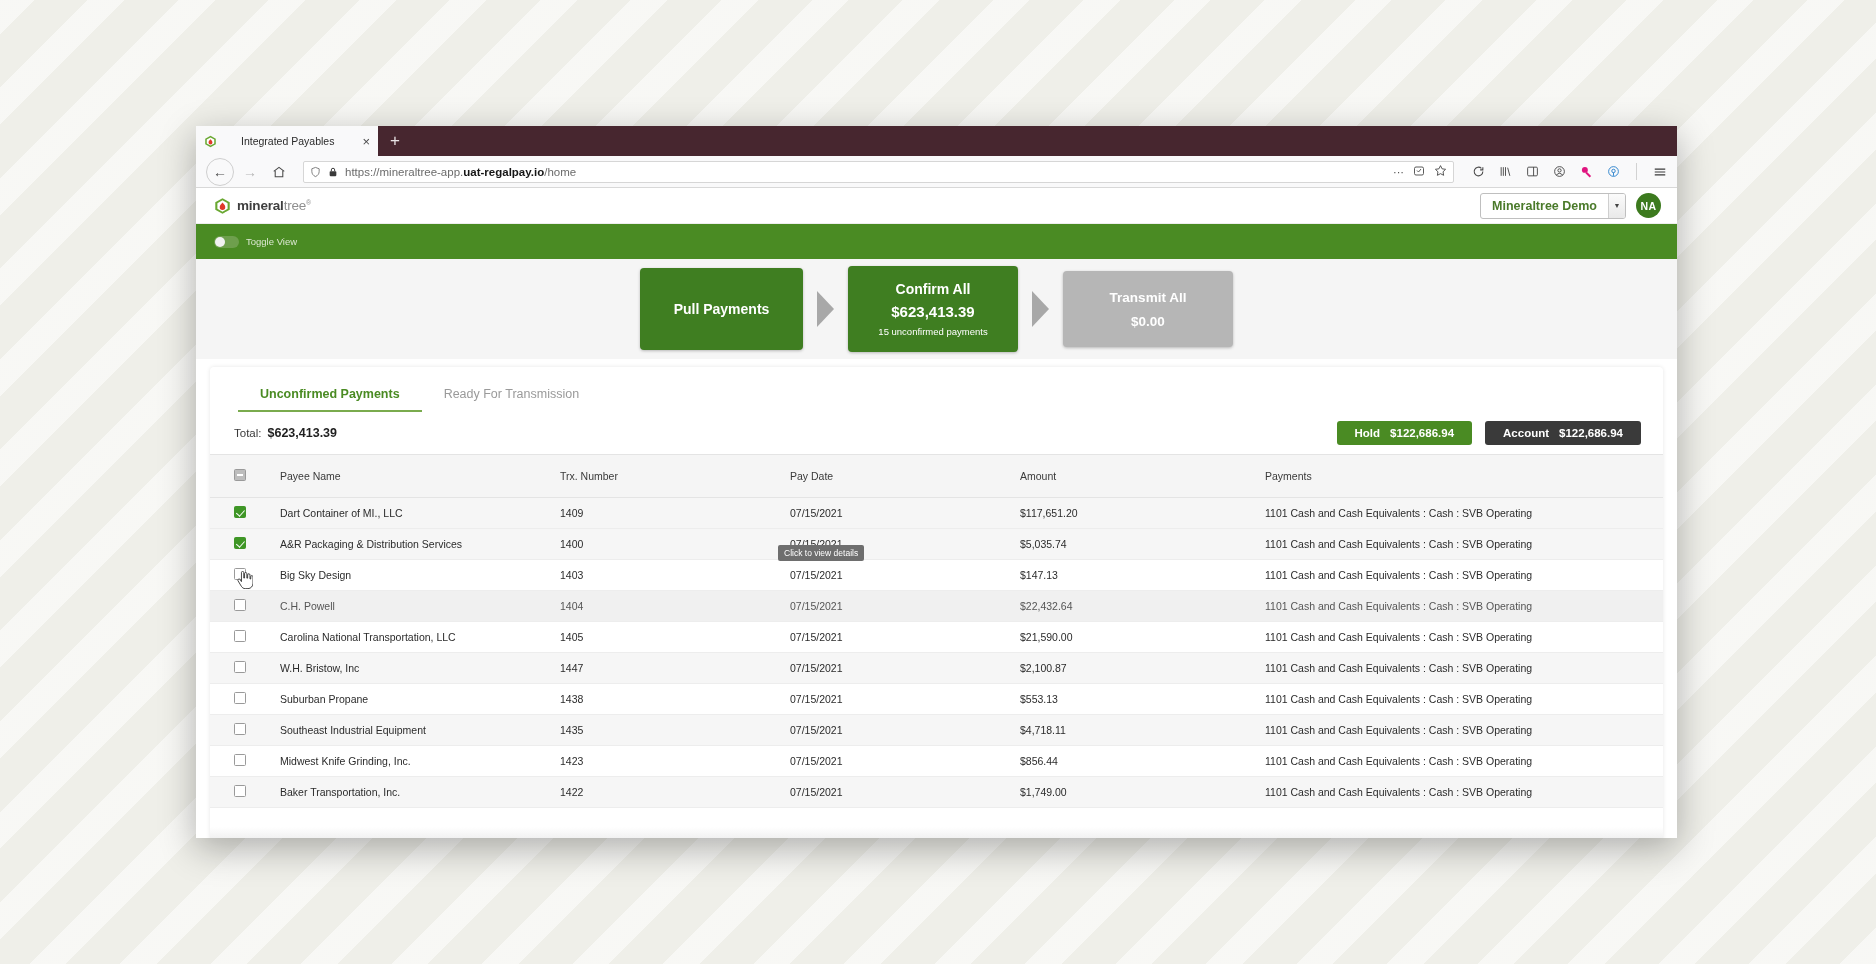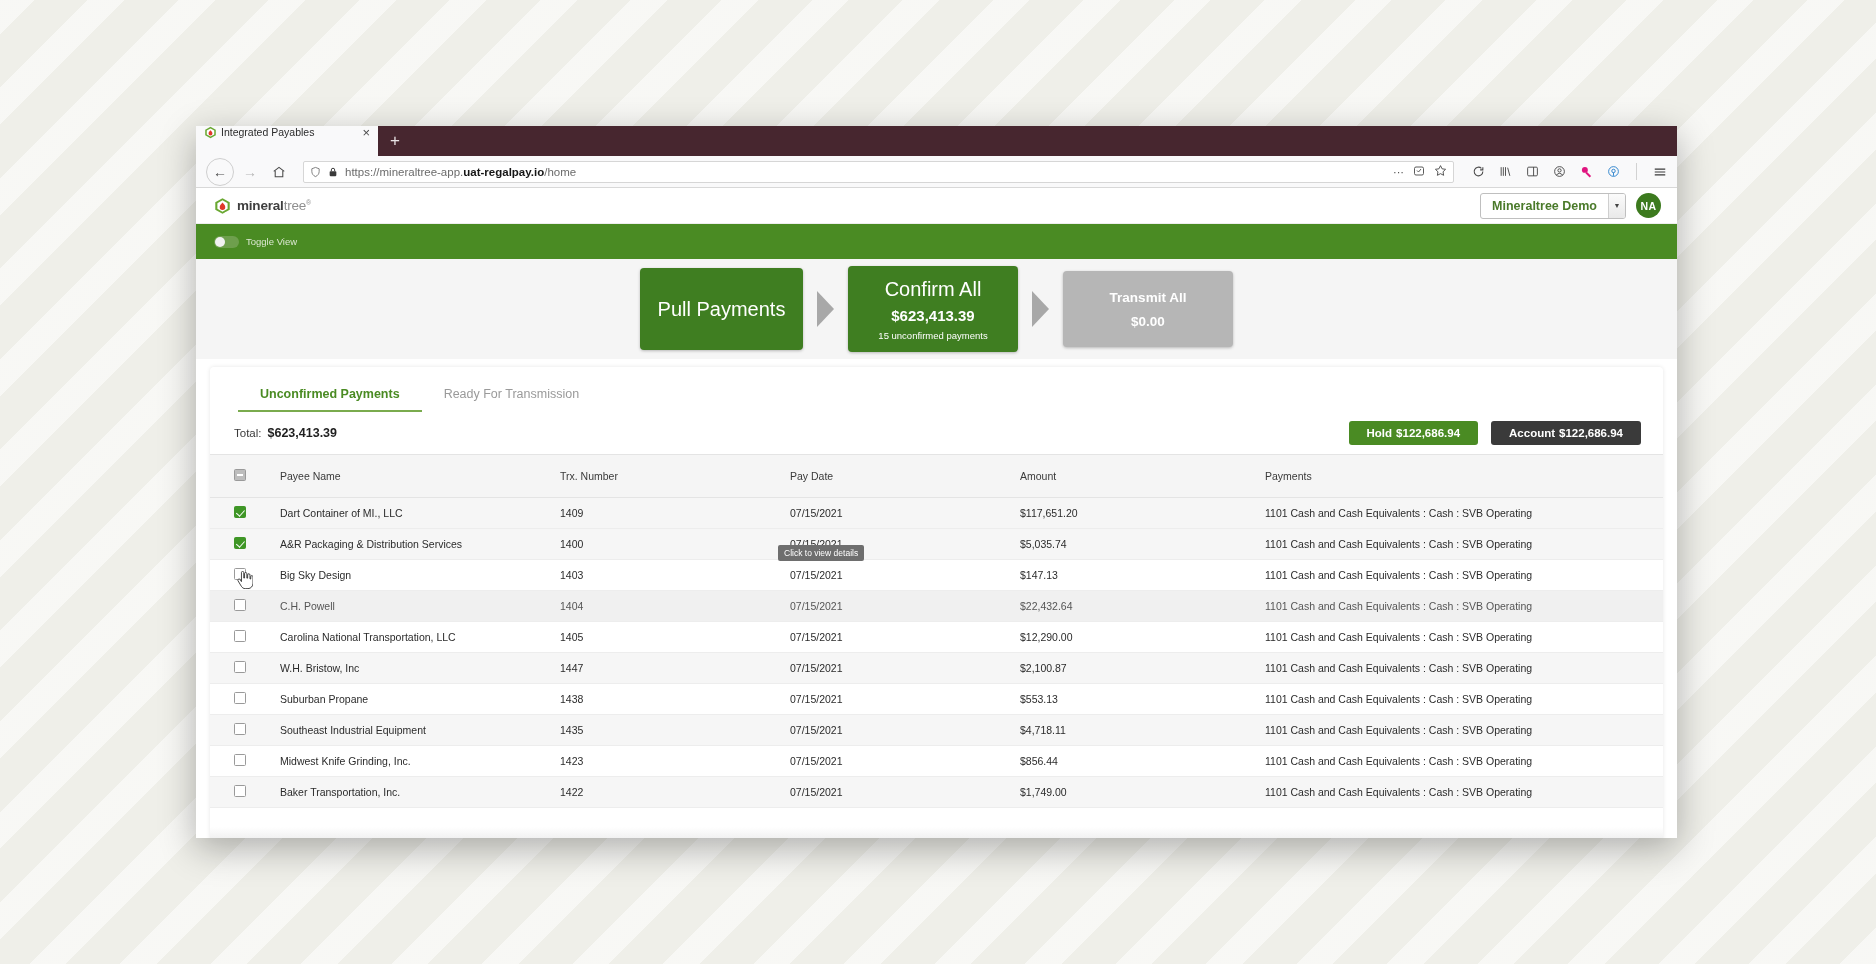--- a/index.html
+++ b/index.html
@@ -44,24 +44,24 @@
     background: #47262f;
     display: flex;
     align-items: flex-end;
     position: relative;
   }
   .tab {
     height: 30px;
     width: 182px;
     background: #f9f9fa;
     display: flex;
-    align-items: flex-start;
+    align-items: center;
     padding: 0 8px;
     box-sizing: border-box;
-    gap: 4px;
+    gap: 24px;
   }
   .tab-favicon {
     width: 13px; height: 13px;
     flex: 0 0 13px;
     display: block;
   }
   .tab-title {
     font-size: 10.5px;
     color: #2b2b2b;
     white-space: nowrap;
@@ -240,21 +240,21 @@
     align-items: center;
     justify-content: center;
     box-shadow: 0 1px 3px rgba(0,0,0,0.25);
     cursor: pointer;
   }
   .wf-green { background: #3f7e21; }
   .wf-grey  { background: #b6b6b6; cursor: default;}
   .wf-pull { width: 163px; height: 82px; }
   .wf-confirm { width: 170px; height: 86px; gap: 6px;}
   .wf-transmit { width: 170px; height: 76px; gap: 9px;}
-  .wf-title { font-size: 20px; font-weight: 400; }
+  .wf-title { font-size: 14px; font-weight: 700; }
   .wf-title-grey { font-size: 13.5px; font-weight: 600; color:#ffffff;}
   .wf-amount { font-size: 15px; font-weight: 700; }
   .wf-amount-grey { font-size: 13.5px; font-weight: 600; }
   .wf-sub { font-size: 9.5px; font-weight: 400; }
   .wf-arrow {
     width: 0; height: 0;
     border-top: 18px solid transparent;
     border-bottom: 18px solid transparent;
     border-left: 17px solid #a8a8a8;
     margin: 0 14px;
@@ -299,21 +299,21 @@
   .total-value { font-size: 12.5px; font-weight: 700; color: #1f1f1f; margin-left: 6px; }
   .act-buttons { margin-left: auto; display: flex; gap: 13px; }
   .btn {
     height: 24px;
     border-radius: 3px;
     color: #ffffff;
     font-size: 11.5px;
     font-weight: 700;
     display: flex; align-items: center; justify-content: center;
     padding: 0 18px;
-    gap: 4px;
+    gap: 10px;
     cursor: pointer;
     white-space: nowrap;
   }
   .btn-hold { background: #4a8b23; }
   .btn-confirm { background: #3a3a3a; }
 
   
   .table { width: 100%; border-collapse: collapse; table-layout: fixed; }
   .table th {
     background: #f5f5f5;
@@ -624,21 +624,21 @@
               <td class="col-trx">1404</td>
               <td class="col-date">07/15/2021</td>
               <td class="col-amt">$22,432.64</td>
               <td class="col-acct">1101 Cash and Cash Equivalents : Cash : SVB Operating</td>
             </tr>
             <tr>
               <td class="col-chk"><span class="chk"></span></td>
               <td class="col-payee">Carolina National Transportation, LLC</td>
               <td class="col-trx">1405</td>
               <td class="col-date">07/15/2021</td>
-              <td class="col-amt">$12,290.00</td>
+              <td class="col-amt">$21,590.00</td>
               <td class="col-acct">1101 Cash and Cash Equivalents : Cash : SVB Operating</td>
             </tr>
             <tr class="alt">
               <td class="col-chk"><span class="chk"></span></td>
               <td class="col-payee">W.H. Bristow, Inc</td>
               <td class="col-trx">1447</td>
               <td class="col-date">07/15/2021</td>
               <td class="col-amt">$2,100.87</td>
               <td class="col-acct">1101 Cash and Cash Equivalents : Cash : SVB Operating</td>
             </tr>

